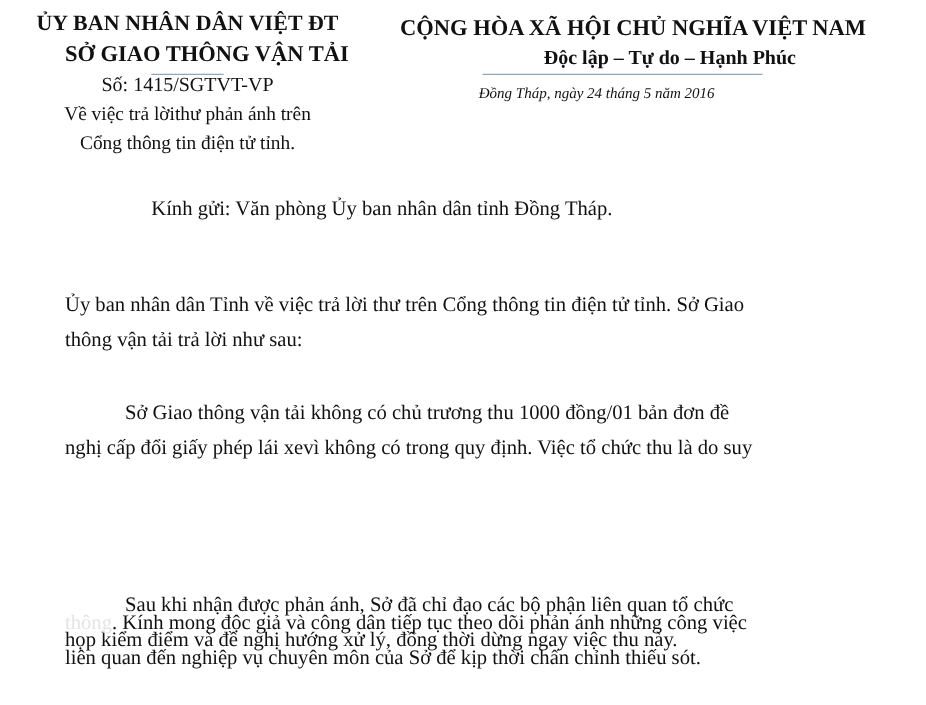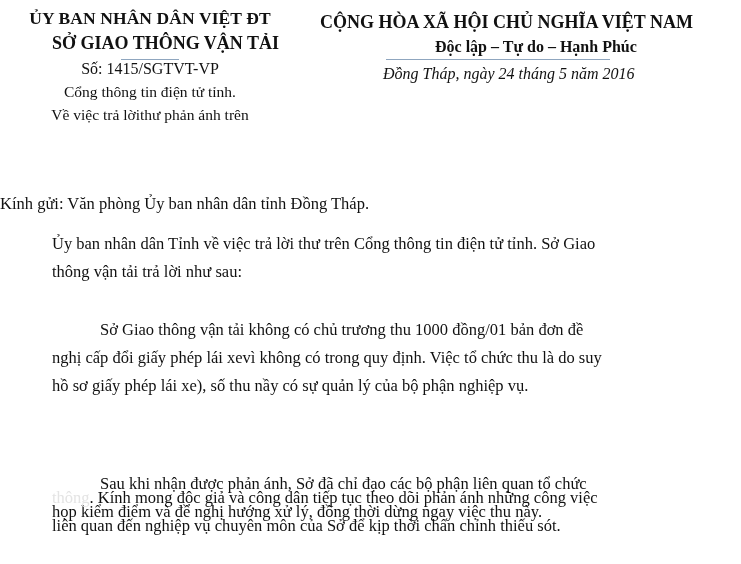--- a/index.html
+++ b/index.html
@@ -12,57 +12,56 @@
     .left-header { position: absolute; left: 0; top: 6px; width: 300px; text-align: center; }
     .agency { font-weight: bold; font-size: 17.5px; line-height: 25px; letter-spacing: 0.1px; }
     .dept { font-weight: bold; font-size: 18px; line-height: 25px; position: relative; display: inline-block; margin-left: 31px; }
     .dept-underline { position: absolute; left: 0; right: 0; margin: 0 auto; width: 58px; height: 1px; background: #8fa6bf; top: 53px; }
     .docnum { font-size: 16px; line-height: 22px; margin-top: 2px; }
     .subject { font-size: 15.5px; line-height: 23px; }
     .right-header { position: absolute; left: 300px; top: 10px; width: 441px; }
     .nation { position: absolute; left: 20px; top: 0; font-weight: bold; font-size: 18px; line-height: 24px; }
     .motto { position: absolute; left: 92px; top: 26px; font-weight: bold; font-size: 16px; line-height: 22px; margin-left: 43px; }
     .motto-underline { position: absolute; left: 86px; top: 49px; width: 224px; height: 1px; background: #8fa6bf; }
-    .place-date { position: absolute; left: 83px; top: 53px; font-style: italic; font-size: 16px; line-height: 22px; }
-    .recipient { position: absolute; left: 0; width: 611px; top: 157px; font-size: 16.5px; margin-top: 37px; }
+    .place-date { position: absolute; left: 83px; top: 53px; font-style: italic; font-size: 12px; line-height: 22px; }
+    .recipient { position: absolute; left: 0; width: 611px; top: 157px; text-align: center; font-size: 16.5px; }
     .para { position: absolute; left: 52px; width: 628px; font-size: 16.5px; line-height: 28px; text-align: justify; }
     .para .line { display: block; white-space: nowrap; }
     .para .indent { padding-left: 48px; }
     .redacted { color: #e4e4e4; }
   </style>
 </head>
 <body>
 
 <div class="left-header">
   <div class="agency">ỦY BAN NHÂN DÂN VIỆT ĐT</div>
   <div class="dept">SỞ GIAO THÔNG VẬN TẢI</div>
   <div class="dept-underline"></div>
   <div class="docnum">Số: 1415/SGTVT-VP</div>
+  <div class="subject">Về việc trả lờithư phản ánh trên</div>
   <div class="subject">Cổng thông tin điện tử tỉnh.</div>
-  <div class="subject">Về việc trả lờithư phản ánh trên</div>
 </div>
 
 <div class="right-header">
   <div class="nation abs">CỘNG HÒA XÃ HỘI CHỦ NGHĨA VIỆT NAM</div>
   <div class="motto abs">Độc lập – Tự do – Hạnh Phúc</div>
   <div class="motto-underline"></div>
   <div class="place-date abs">Đồng Tháp, ngày 24  tháng 5 năm 2016</div>
 </div>
 
 <div class="recipient">Kính gửi: Văn phòng Ủy ban nhân dân tỉnh Đồng Tháp.</div>
 
 <div class="para" style="top:230px;">
   <span class="line">Ủy ban nhân dân Tỉnh về việc trả lời thư trên Cổng thông tin điện tử tỉnh. Sở Giao</span>
   <span class="line">thông vận tải trả lời như sau:</span>
 </div>
 
 <div class="para" style="top:316px;">
   <span class="line indent">Sở Giao thông vận tải không có chủ trương thu 1000 đồng/01 bản đơn đề</span>
   <span class="line">nghị cấp đổi giấy phép lái xevì không có trong quy định. Việc tổ chức thu là do suy</span>
-  <span class="line">hồ sơ giấy phép lái xe), số thu nầy có sự quản lý của bộ phận nghiệp vụ.</span>
 </div>
 
 <div class="para" style="top:426px;margin-top:44px;">
   <span class="line indent">Sau khi nhận được phản ánh, Sở đã chỉ đạo các bộ phận liên quan tổ chức</span>
   <span class="line">họp kiểm điểm và đề nghị hướng xử lý, đồng thời dừng ngay việc thu này.</span>
 </div>
 
 <div class="para" style="top:484px;">
   <span class="line"><span class="redacted">thông</span><span>. Kính mong độc giả và công dân tiếp tục theo dõi phản ánh những công việc</span></span>
   <span class="line">liên quan đến nghiệp vụ chuyên môn của Sở để kịp thời chấn chỉnh thiếu sót.</span>

